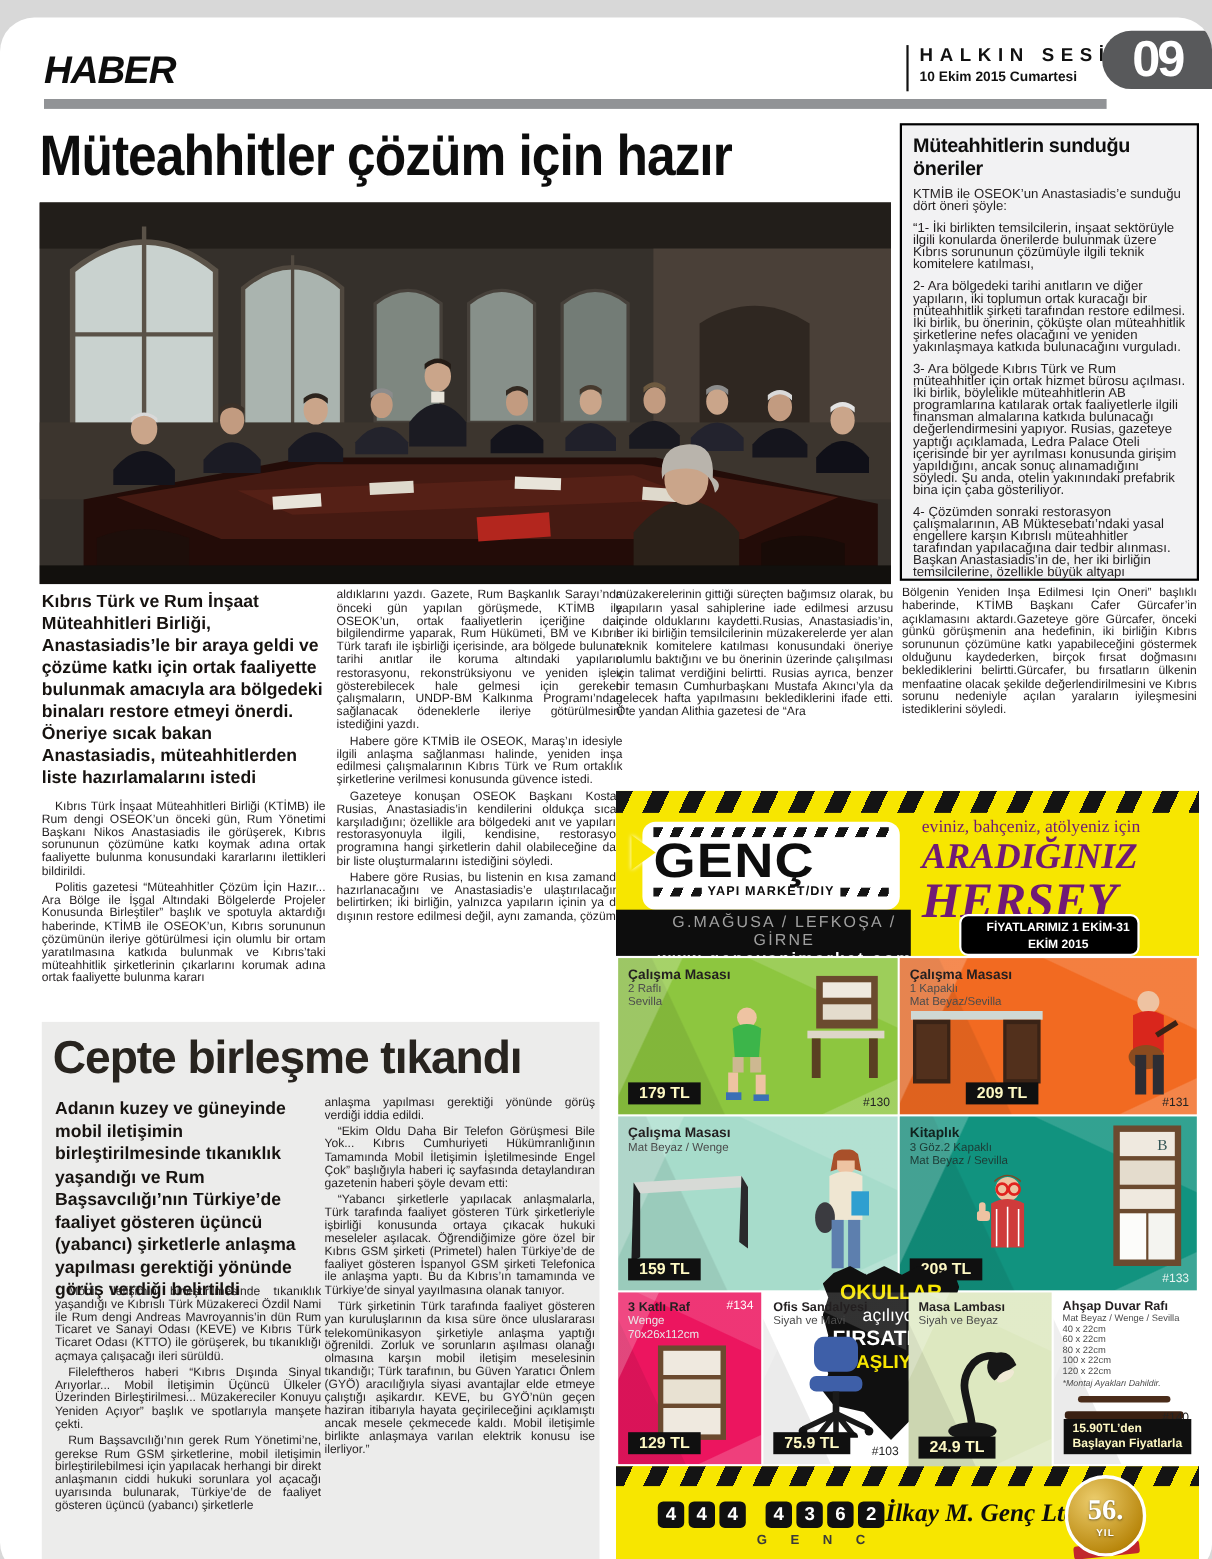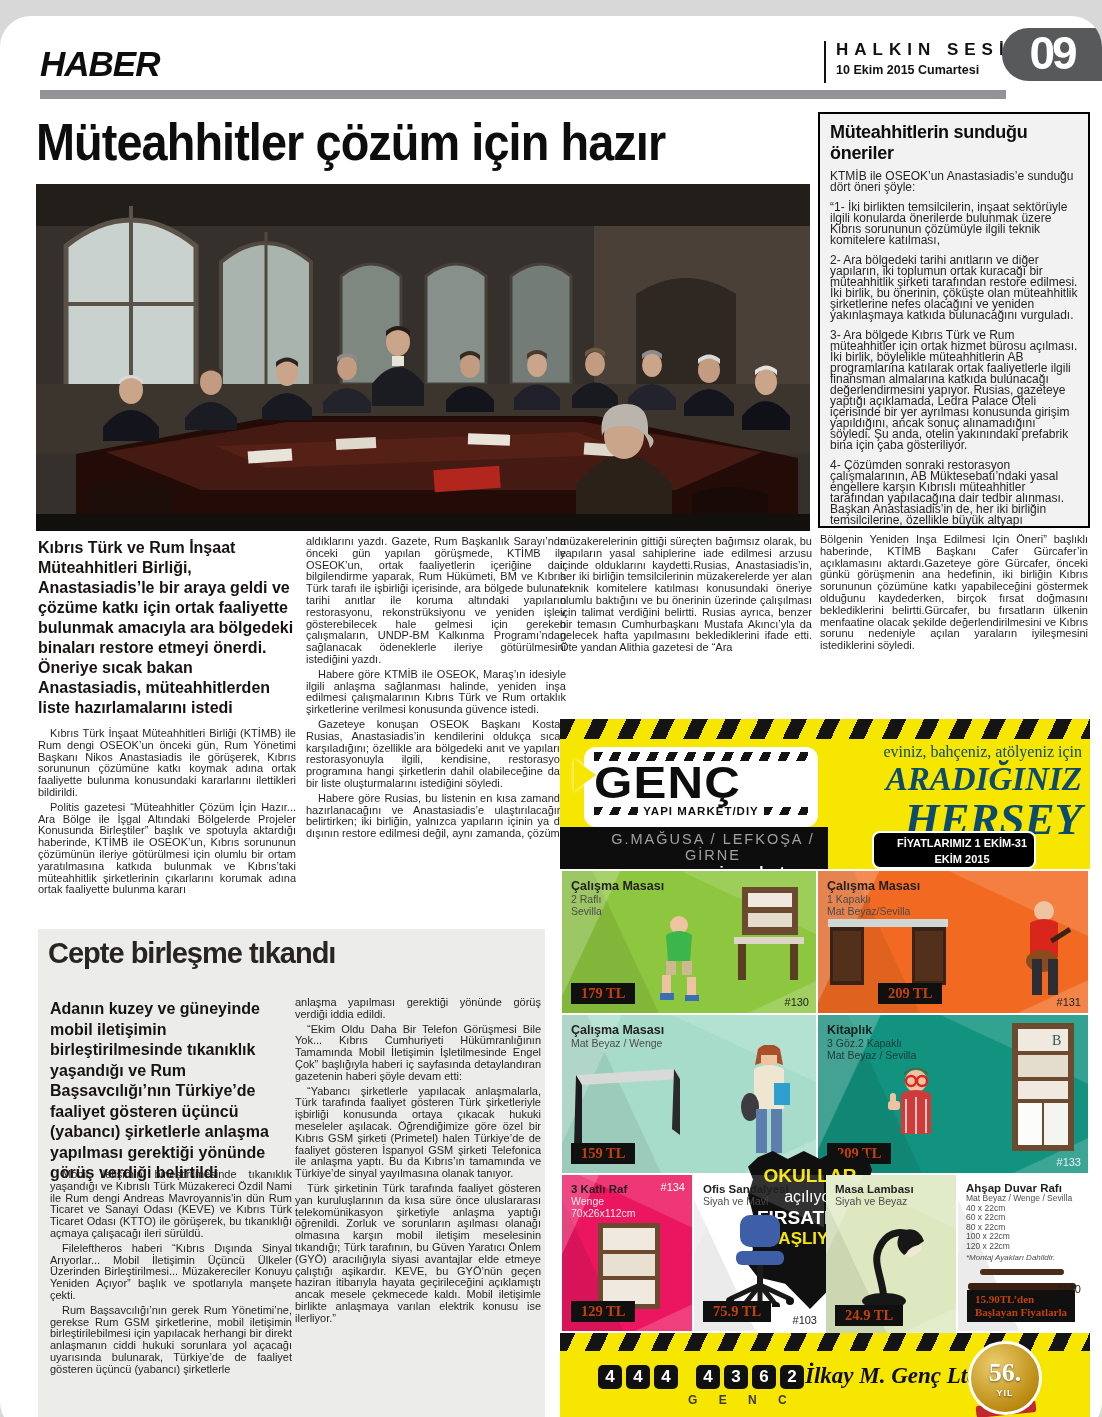--- a/index.html
+++ b/index.html
@@ -32,56 +32,56 @@
   .intro { font-size:16px; line-height:20px; font-weight:bold; color:#171310; margin-bottom:10px; }
   .bodytext p { font-size:11px; line-height:11.8px; text-align:justify; margin-bottom:3px; }
   .bodytext p.ind { text-indent:12px; }
   #col1 { left:38px;  top:522px; width:258px; max-height:386px; }
   #col2 { left:306px; top:520px; width:260px; max-height:388px; }
   #col3 { left:560px; top:520px; width:252px; max-height:178px; }
   #col4 { left:820px; top:518px; width:268px; max-height:180px; }
 
   
   .art2 { left:38px; top:913px; width:507px; height:495px; background:#ececeb; overflow:hidden; }
-  .art2-headline { position:absolute; left:10px; top:8px; font-size:29px; font-weight:800; letter-spacing:-1px; color:#28241f; }
+  .art2-headline { position:absolute; left:10px; top:8px; font-size:42px; font-weight:800; letter-spacing:-1px; color:#28241f; }
   .art2-intro { position:absolute; left:12px; top:70px; width:240px; font-size:16px; line-height:20.5px; font-weight:bold; color:#171310; }
   .a2col { position:absolute; overflow:hidden; }
   #a2col1 { left:12px;  top:240px; width:242px; height:246px; }
   #a2col2 { left:257px; top:68px;  width:246px; height:420px; }
 
   
   .ad { left:560px; top:703px; width:530px; height:707px; background:#f7e600; overflow:hidden; }
   .hazard { background:repeating-linear-gradient(115deg,#141414 0 14px,#f7e600 14px 30px); }
   .hz-on-white { background:repeating-linear-gradient(115deg,#141414 0 8px,transparent 8px 17px); }
   .ad-hazard-top { position:absolute; left:0; top:0; width:530px; height:20px; }
   .genc-logo { position:absolute; left:24px; top:28px; width:234px; height:80px; background:#fff; border-radius:12px; padding:5px 10px 4px; }
   .genc-hz { height:9px; width:100%; }
   .genc-word { font-size:44px; font-weight:900; letter-spacing:1px; line-height:44px; color:#0d0d0d;
                transform:scaleX(1.12); transform-origin:0 50%; }
   .genc-subrow { display:flex; align-items:center; gap:5px; }
   .genc-sub { font-size:11.5px; font-weight:bold; letter-spacing:1px; color:#0d0d0d; white-space:nowrap; }
   .genc-subrow .genc-hz { height:8px; flex:1; }
   .genc-arrow { position:absolute; left:14px; top:40px; width:0; height:0;
                 border-left:22px solid #f7e600; border-top:16px solid transparent; border-bottom:16px solid transparent;
                 filter:drop-shadow(0 0 2px #fff); }
-  .ad-tagline { position:absolute; left:278px; top:24px; width:244px; text-align:right; font-family:"Liberation Serif", serif; color:#0c4a6e; }
+  .ad-tagline { position:absolute; left:278px; top:24px; width:244px; text-align:left; font-family:"Liberation Serif", serif; color:#701a75; }
   .tag-small { font-size:16px; }
   .tag-big1 { font-size:33px; font-weight:bold; font-style:italic; line-height:36px; }
   .tag-big2 { font-size:45px; font-weight:bold; font-style:italic; line-height:44px; }
   .ad-locstrip { position:absolute; left:0; top:108px; width:268px; height:44px; background:#0d0d0d; text-align:center; padding-top:4px;padding-left:38px; }
   .ad-locations { font-size:14.5px; letter-spacing:2px; color:#a0a0a0; }
   .ad-website { font-size:15px; font-weight:bold; letter-spacing:2px; color:#fff; }
   .ad-validity { position:absolute; left:312px; top:112px; width:164px; height:38px; background:#000; border:2px solid #fff;
                  border-radius:8px; text-align:center; color:#fff; font-weight:bold; font-size:11px; line-height:16px; padding-top:2px;padding-left:16px; }
   .grid-panel { position:absolute; left:0; top:150px; width:530px; height:464px; background:#fff; }
   .card { position:absolute; overflow:hidden; padding:8px 9px; }
   .pname { font-size:12.5px; font-weight:bold; color:#231f20; }
   .pdesc { font-size:10.5px; line-height:12px; color:#4c4c4c; }
   .pdesc.lt { color:#e8e8e8; }
-  .price { position:absolute; left:9px; bottom:9px; background:#101010; color:#c2410c; font-weight:bold; font-size:14.5px; padding:2px 10px;font-family:Liberation Serif, serif; }
+  .price { position:absolute; left:9px; bottom:9px; background:#101010; color:#fef9c3; font-weight:bold; font-size:14.5px; padding:2px 10px; }
   .itemno { position:absolute; right:7px; bottom:5px; font-size:11px; font-weight:normal; color:#222; }
   .bg-green  { background-color:#8dc63f; }
   .bg-orange { background-color:#f26a21; }
   .bg-mint   { background-color:#a7dccb; }
   .bg-teal   { background-color:#11937f; }
   .bg-pink   { background-color:#ec155f; }
   .bg-gold   { background:linear-gradient(135deg,#ffd400 0%,#f7941d 100%); }
   .bg-lime   { background-color:#dde8c0; }
   .bg-peach  { background:linear-gradient(135deg,#fbb040 0%,#f15ba5 100%); }
   .facet { background-image:

